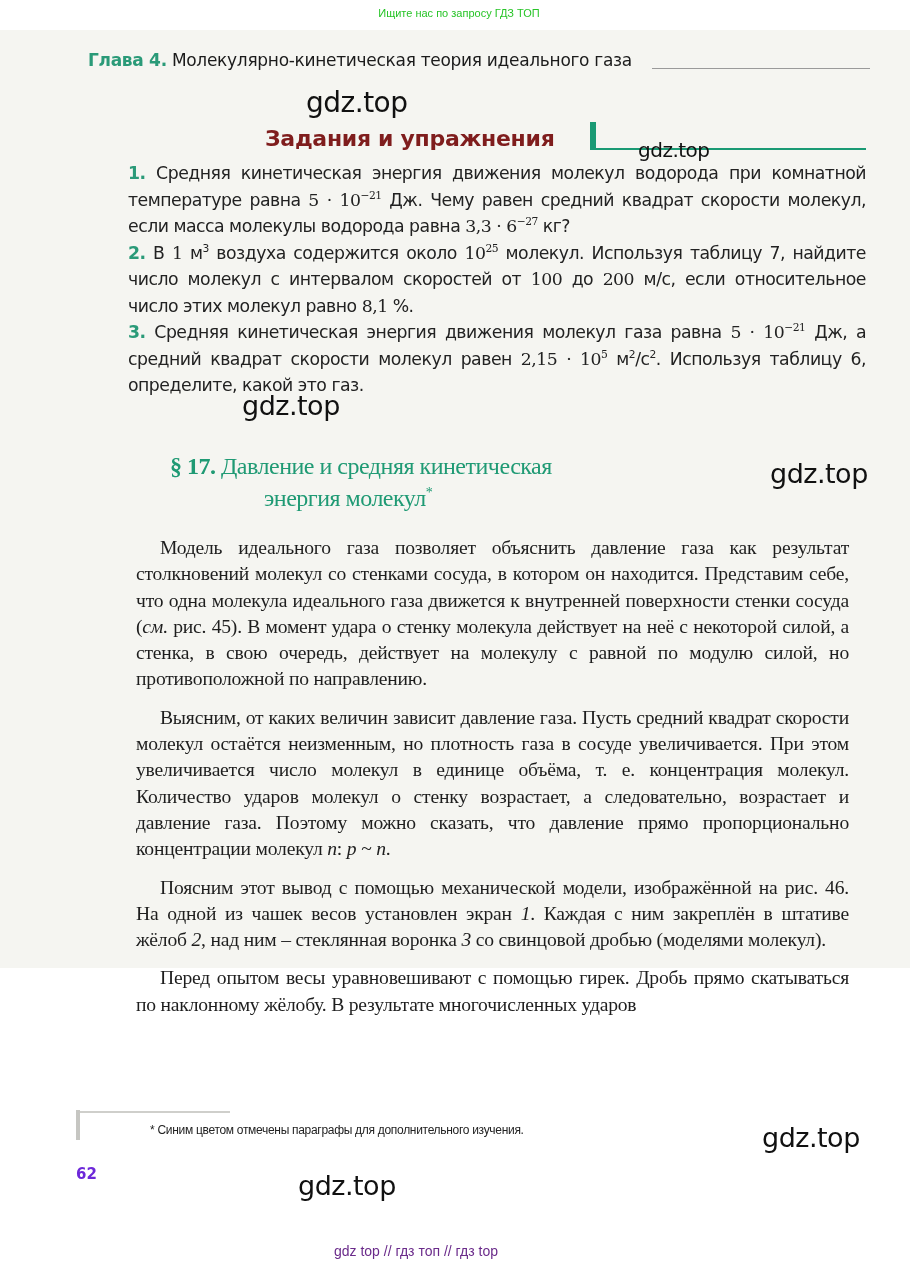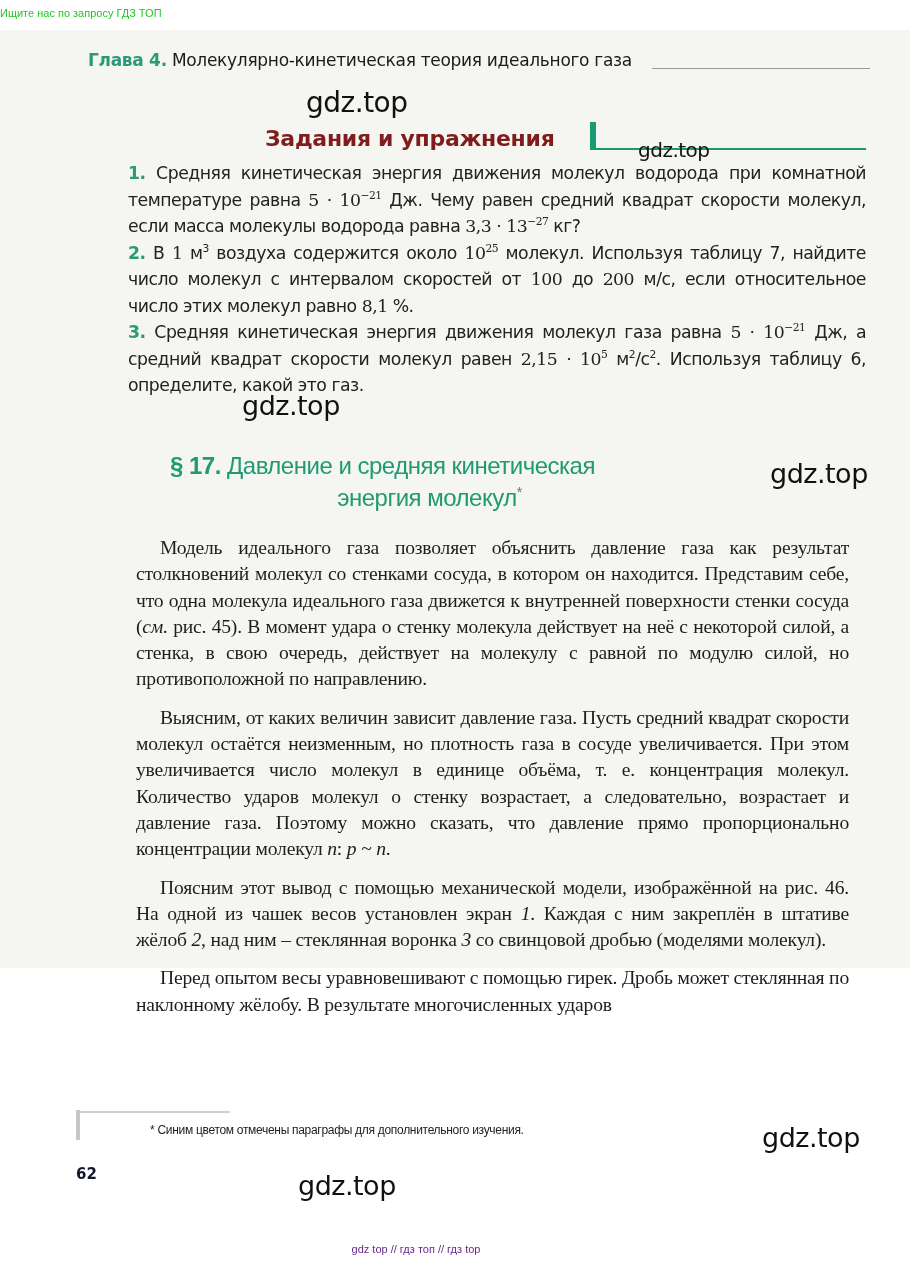--- a/index.html
+++ b/index.html
@@ -1,21 +1,21 @@
 <!DOCTYPE html>
 <html><head>
 <meta charset="utf-8">
 <style>
   html, body { margin: 0; padding: 0; }
   body {
     width: 918px; height: 1267px; background: #ffffff; position: relative; overflow: hidden;
     font-family: "Liberation Sans", sans-serif;
   }
   .top-banner {
-    position: absolute; top: 7px; left: 0; width: 918px; 
+    position: absolute; top: 7px; left: 0; width: 918px; text-align: center;
     font-family: "Liberation Sans", sans-serif; font-size: 11px; color: #27c427;
   }
   .page {
     position: absolute; left: 0; top: 30px; width: 910px; height: 938px;
     background: #f5f5f1;
   }
   .running-head {
     position: absolute; left: 88px; top: 20px; font-size: 17px; color: #1b1b1b;
     font-family: "DejaVu Sans", sans-serif; letter-spacing: -0.3px;
   }
@@ -30,45 +30,45 @@
   .ex-bracket-h { position: absolute; left: 590px; top: 118px; width: 276px; height: 2px; background: #1a9a74; }
   .exercises { position: absolute; left: 128px; top: 130px; width: 738px; }
   .ex {
     font-family: "DejaVu Sans", sans-serif; font-size: 17.3px; line-height: 26.5px; color: #222;
     text-align: justify; letter-spacing: -0.5px;
   }
   .ex .num { color: #2a9a78; font-weight: bold; }
   .ex .m { font-family: "DejaVu Serif", serif; margin-top: 36px; }
   sup { font-size: 0.62em; line-height: 0; }
   .sec-title {
-    position: absolute; left: 170px; top: 420px; font-family: Liberation Sans, sans-serif;
-    font-size: 24px; color: #1f9a74; line-height: 32px; letter-spacing: -0.5px; text-align: center;
+    position: absolute; left: 170px; top: 420px; font-family: Liberation Serif, serif;
+    font-size: 24px; color: #1f9a74; line-height: 32px; letter-spacing: -0.5px;
   }
   .sec-title .sec-num { font-weight: bold; }
   .sec-title .l2 { padding-left: 94px; }
   .sec-title sup { font-size: 14px; color: #1f9a74; }
   .body-text { position: absolute; left: 124px; top: 493px; width: 737px; }
   .para {
     font-family: "Liberation Serif", serif; font-size: 19.6px; line-height: 26.3px; color: #1e1e1e;
     text-align: justify; text-indent: 24px; margin: 12px; letter-spacing: -0.2px;
   }
   .para i { font-style: italic; }
   .fn-rule-v { position: absolute; left: 76px; top: 1080px; width: 4px; height: 30px; background: #c6c6c2; }
   .fn-rule-h { position: absolute; left: 80px; top: 1081px; width: 150px; height: 2px; background: #cfcfcb; }
   .footnote {
     position: absolute; left: 118px; top: 1093px; font-family: Liberation Sans, sans-serif;
     font-size: 12px; color: #222; letter-spacing: -0.3px; margin-left: 32px;
   }
   .page-num {
     position: absolute; left: 76px; top: 1135px; font-family: "DejaVu Sans", sans-serif;
-    font-size: 15px; font-weight: bold; color: #0f172a;
+    font-size: 15px; font-weight: bold; color: #6d28d9;
   }
   .bottom-banner {
     position: absolute; top: 1243px; left: 0; width: 832px; text-align: center;
-    font-family: "Liberation Sans", sans-serif; font-size: 11px; color: #6a2a8a;
+    font-family: "Liberation Sans", sans-serif; font-size: 14px; color: #6a2a8a;
   }
 </style>
 </head>
 <body>
 
 <div class="top-banner">Ищите нас по запросу ГДЗ ТОП</div>
 
 <div class="page">
 
   <div class="running-head">
@@ -79,21 +79,21 @@
 
   <div class="wm" style="left:306px; top:56px; font-size:28px;">gdz.top</div>
 
   <div class="exercises-title">Задания и упражнения</div>
   <div class="ex-bracket-v"></div>
   <div class="ex-bracket-h"></div>
   <div class="wm" style="left:638px; top:108px; font-size:20px;">gdz.top</div>
 
   <div class="exercises">
     <div class="ex">
-      <span class="num">1.</span><span> Средняя кинетическая энергия движения молекул водорода при комнатной температуре равна </span><span class="m">5 · 10</span><sup class="m">−21</sup><span> Дж. Чему равен средний квадрат скорости молекул, если масса молекулы водорода равна </span><span class="m">3,3 · 13</span><sup class="m">−27</sup><span> кг?</span>
+      <span class="num">1.</span><span> Средняя кинетическая энергия движения молекул водорода при комнатной температуре равна </span><span class="m">5 · 10</span><sup class="m">−21</sup><span> Дж. Чему равен средний квадрат скорости молекул, если масса молекулы водорода равна </span><span class="m">3,3 · 6</span><sup class="m">−27</sup><span> кг?</span>
     </div>
     <div class="ex">
       <span class="num">2.</span><span> В </span><span class="m">1</span><span> м</span><sup>3</sup><span> воздуха содержится около </span><span class="m">10</span><sup class="m">25</sup><span> молекул. Используя таблицу 7, найдите число молекул с интервалом скоростей от </span><span class="m">100</span><span> до </span><span class="m">200</span><span> м/с, если относительное число этих молекул равно </span><span class="m">8,1</span><span> %.</span>
     </div>
     <div class="ex">
       <span class="num">3.</span><span> Средняя кинетическая энергия движения молекул газа равна </span><span class="m">5 · 10</span><sup class="m">−21</sup><span> Дж, а средний квадрат скорости молекул равен </span><span class="m">2,15 · 10</span><sup class="m">5</sup><span> м</span><sup>2</sup><span>/с</span><sup>2</sup><span>. Используя таблицу 6, определите, какой это газ.</span>
     </div>
   </div>
 
   <div class="wm" style="left:242px; top:360px; font-size:27px;">gdz.top</div>
@@ -101,21 +101,21 @@
   <div class="sec-title">
     <div><span class="sec-num">§ 17.</span> <span>Давление и средняя кинетическая</span></div>
     <div class="l2"><span>энергия молекул</span><sup>*</sup></div>
   </div>
   <div class="wm" style="left:770px; top:428px; font-size:27px;">gdz.top</div>
 
   <div class="body-text">
     <p class="para"><span>Модель идеального газа позволяет объяснить давление газа как результат столкновений молекул со стенками сосуда, в котором он находится. Представим себе, что одна молекула идеального газа движется к внутренней поверхности стенки сосуда (</span><i>см.</i><span> рис. 45). В момент удара о стенку молекула действует на неё с некоторой силой, а стенка, в свою очередь, действует на молекулу с равной по модулю силой, но противоположной по направлению.</span></p>
     <p class="para"><span>Выясним, от каких величин зависит давление газа. Пусть средний квадрат скорости молекул остаётся неизменным, но плотность газа в сосуде увеличивается. При этом увеличивается число молекул в единице объёма, т. е. концентрация молекул. Количество ударов молекул о стенку возрастает, а следовательно, возрастает и давление газа. Поэтому можно сказать, что давление прямо пропорционально концентрации молекул </span><i>n</i><span>: </span><i>p ~ n</i><span>.</span></p>
     <p class="para"><span>Поясним этот вывод с помощью механической модели, изображённой на рис. 46. На одной из чашек весов установлен экран </span><i>1</i><span>. Каждая с ним закреплён в штативе жёлоб </span><i>2</i><span>, над ним – стеклянная воронка </span><i>3</i><span> со свинцовой дробью (моделями молекул).</span></p>
-    <p class="para">Перед опытом весы уравновешивают с помощью гирек. Дробь может стеклянная по наклонному жёлобу. В результате многочисленных ударов</p>
+    <p class="para">Перед опытом весы уравновешивают с помощью гирек. Дробь прямо скатываться по наклонному жёлобу. В результате многочисленных ударов</p>
   </div>
 
   <div class="fn-rule-v"></div>
   <div class="fn-rule-h"></div>
   <div class="footnote">* Синим цветом отмечены параграфы для дополнительного изучения.</div>
   <div class="wm" style="left:762px; top:1092px; font-size:27px;">gdz.top</div>
 
   <div class="page-num">62</div>
   <div class="wm" style="left:298px; top:1140px; font-size:27px;">gdz.top</div>
 </div>

